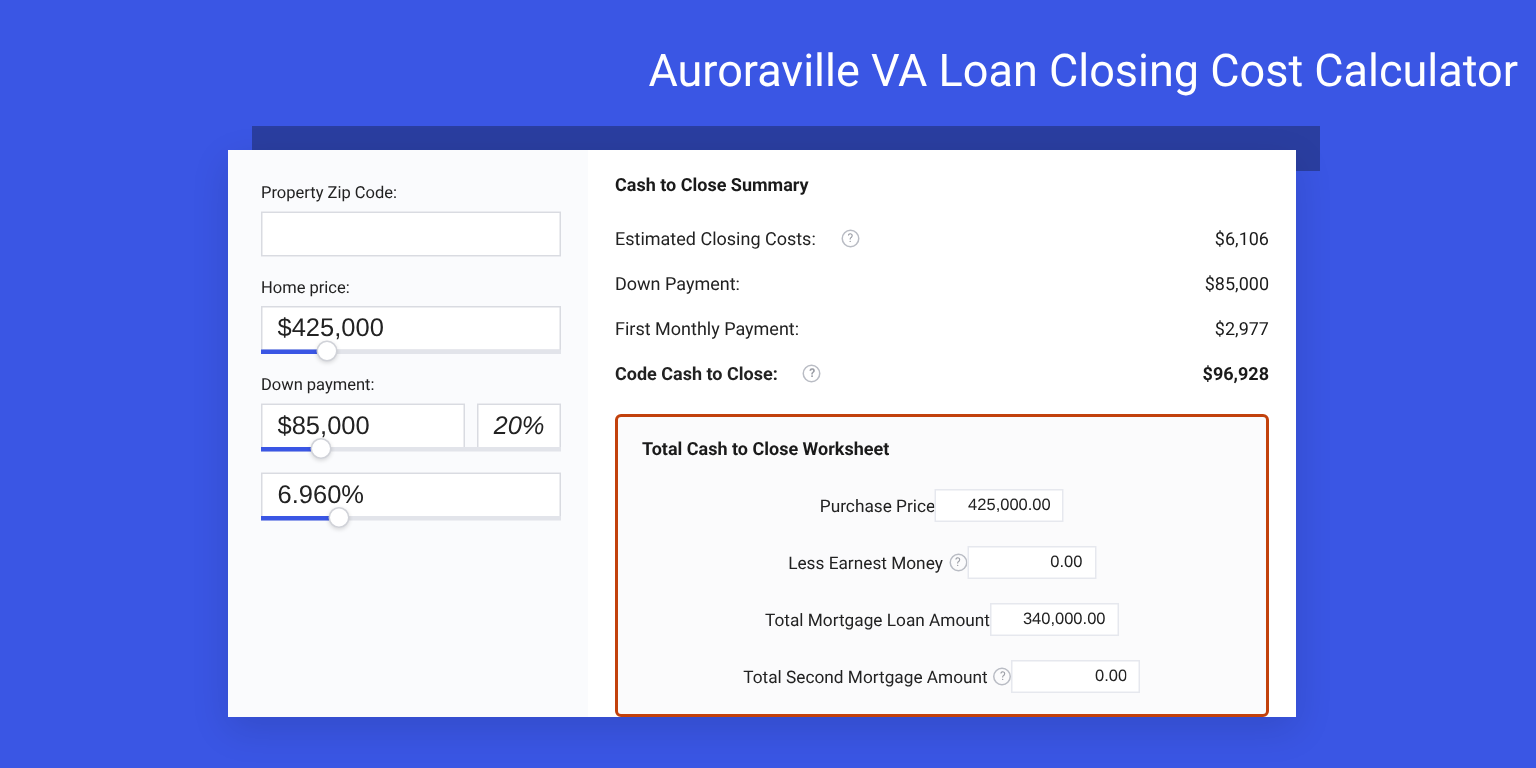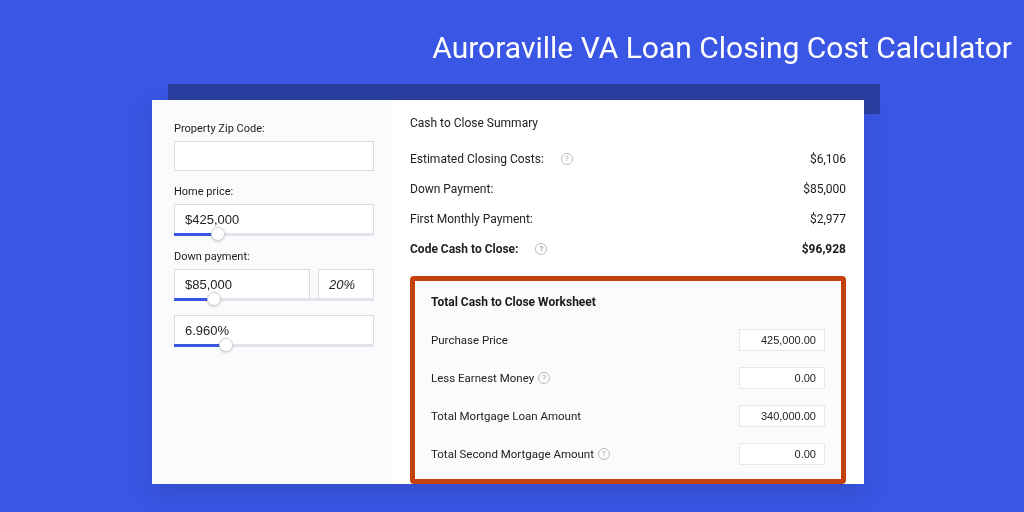--- a/index.html
+++ b/index.html
@@ -42,21 +42,21 @@
     color: #333;
   }
   .field { margin-bottom: 14px; }
   .field-label { display: block; margin-bottom: 6px; color: #222; font-size: 11px; }
   .txt {
     width: 100%;
     height: 30px;
     border: 1px solid #d9dbe1;
     background: #fff;
     padding: 0 10px;
-    font-size: 13px;
+    font-size: 17px;
     color: #222;
   }
   .slider-track {
     height: 3px;
     background: #e2e4ea;
     position: relative;
     margin-top: -1px;
   }
   .slider-fill {
     position: absolute; left: 0; top: 0; height: 100%;
@@ -73,44 +73,44 @@
   }
   .dp-row { display: flex; gap: 8px; }
   .dp-row .txt:first-child { flex: 1; }
   .dp-row .txt.pct { width: 56px; font-style: italic; }
   .rate-link { color: #3a56e4; font-size: 11px; text-decoration: none; }
   
   .right {
     flex: 1;
     padding: 16px 18px 0 18px;
   }
-  .summary-title { font-size: 12px; font-weight: 400; margin-bottom: 14px; }
+  .summary-title { font-size: 12px; font-weight: 700; margin-bottom: 14px; }
   .row {
     display: flex; justify-content: space-between; align-items: center;
     font-size: 12px; padding: 8px 0;
   }
   .row .lbl { display: flex; align-items: center; gap: 17px; color: #222; }
   .row .val { font-weight: 400; }
   .row.bold .lbl, .row.bold .val { font-weight: 700; }
   .help {
     display: inline-flex; align-items: center; justify-content: center;
     width: 12px; height: 12px; border-radius: 50%;
     border: 1px solid #b9bcc4; color: #9a9da5;
     font-size: 8px; line-height: 1;
   }
   .worksheet-card {
     margin-top: 12px;
     background: #fbfbfc;
-    border: 5px solid #c2410c;
+    border: 2px solid #c2410c;
     border-radius: 4px;
     padding: 14px 16px 6px;
   }
   .ws-title { font-size: 12px; font-weight: 700; margin-bottom: 12px; }
   .ws-row {
-    display: flex; justify-content: space-between; align-items: center;
+    display: flex; justify-content: center; align-items: center;
     font-size: 11.5px; padding: 8px 0;
   }
   .ws-row .lbl { display: flex; align-items: center; gap: 4px; color: #222; }
   .ws-input {
     width: 86px; height: 22px;
     border: 1px solid #e6e8ee; background: #fff;
     text-align: right; padding: 0 8px;
     font-size: 11px; color: #222;
   }
 </style>

